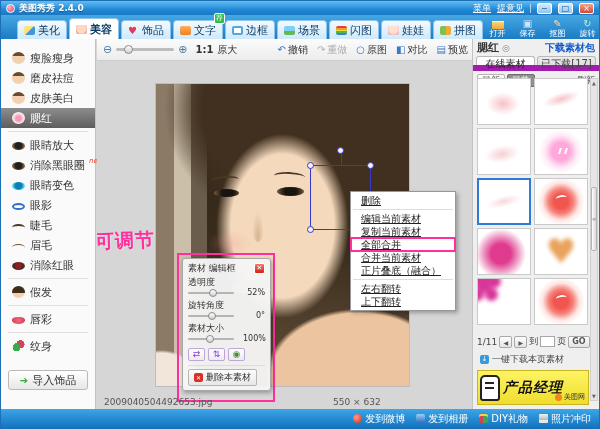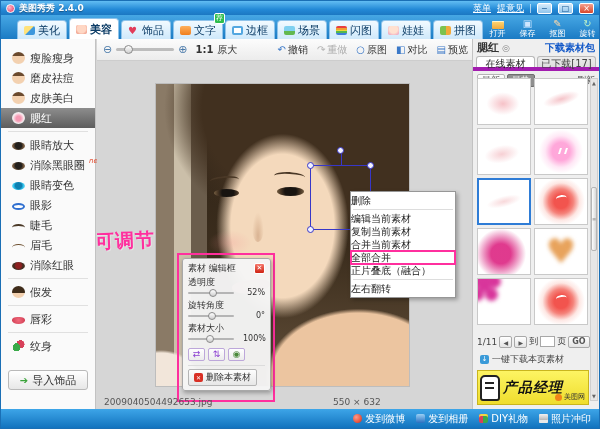--- a/index.html
+++ b/index.html
@@ -124,21 +124,21 @@
   .sel-box { position:absolute; left:213px; top:104px; width:61px; height:65px; border:1px solid #3737C8; }
   .hnd { position:absolute; width:7px; height:7px; border:1px solid #3737C8; border-radius:50%; background:#f2f2ff; }
   .h-tl { left:-4px; top:-4px; } .h-tr { right:-4px; top:-4px; }
   .h-bl { left:-4px; bottom:-4px; } .h-br { right:-4px; bottom:-4px; }
   .stem { position:absolute; left:50%; top:-12px; width:1px; height:12px; background:#3737C8; }
   .h-rot { left:calc(50% - 4px); top:-19px; }
 
   
   .ctx { position:absolute; left:253px; top:130px; width:106px; background:#fff;
     border:1px solid #979797; box-shadow:2px 2px 4px rgba(0,0,0,.28); padding:2px 0; font-size:10px; color:#222; }
-  .ctx-item { height:13px; line-height:13px; white-space:nowrap; }
+  .ctx-item { height:13px; line-height:13px; padding-left:10px; white-space:nowrap;text-decoration:underline; }
   .ctx-item.hl { outline:2px solid #FF2F9E; outline-offset:-1px; }
   .ctx-sep { height:1px; background:#ddd; margin:2px 2px; }
 
   
   .dlg-annot { position:absolute; left:80px; top:192px; width:98px; height:149px; border:2px solid #FF2F9E; }
   .annot-text { position:absolute; left:-2px; top:167px; color:#FF2F9E; font-size:19px; font-weight:bold;
     letter-spacing:1px; transform:rotate(-2deg); text-shadow:1px 1px 0 rgba(255,255,255,.35); white-space:nowrap; }
   .dlg { position:absolute; left:85px; top:197px; width:89px; background:rgba(245,245,245,.97);
     border:1px solid #a8a8a8; border-radius:3px; box-shadow:1px 2px 4px rgba(0,0,0,.3);
     font-size:9px; color:#333; padding:3px 5px 4px; }
@@ -164,21 +164,21 @@
   .canvas-file { position:absolute; left:7px; bottom:2px; font-size:9px; color:#555;margin-top:41px; }
   .canvas-dims { position:absolute; left:236px; bottom:2px; font-size:9px; color:#555;text-align:center; }
 
   
   .rpanel { position:absolute; right:0; top:38px; width:127px; bottom:19px;
     background:#EFEFEF; border-left:1px solid #C2C2C2; font-size:10px; }
   .rp-head { height:15px; display:flex; align-items:center; padding:2px 4px 0; }
   .rp-cat { font-weight:bold; color:#333; font-size:11px; }
   .gear { color:#8a8a8a; font-size:9px; margin-left:3px; }
   .rp-dl { margin-left:auto; color:#1258C8; font-weight:bold; font-size:10px; }
-  .rp-tabs { display:flex; height:15px; margin-top:2px; border-bottom:4px solid #a21caf; padding:0 2px; }
+  .rp-tabs { display:flex; height:15px; margin-top:2px; border-bottom:6px solid #a21caf; padding:0 2px; }
   .rp-tab { flex:1; text-align:center; line-height:14px; font-size:10px; color:#444;
     background:linear-gradient(#ececec,#dedede); border:1px solid #b9b9b9; border-bottom:none;
     border-radius:3px 3px 0 0; margin:0 1px; }
   .rp-tab.selected { background:#fff; color:#222; }
   .rp-filter { display:flex; align-items:center; gap:2px; padding:3px 4px 0; }
   .chip { height:13px; line-height:11px; padding:0 4px; font-size:9px; color:#444;
     border:1px solid #b5b5b5; border-radius:2px; background:linear-gradient(#fff,#e5e5e5); }
   .chip.selected { background:#8f8f8f; color:#fff; border-color:#6f6f6f; }
   .refresh { margin-left:auto; display:flex; align-items:center; gap:2px; font-size:9px; color:#444; }
   .refresh-ico { color:#2a9a4a; font-size:9px; }
@@ -436,25 +436,26 @@
       <span class="hnd h-tr"></span>
       <span class="hnd h-bl"></span>
       <span class="hnd h-br"></span>
     </div>
 
     <div class="ctx">
       <div class="ctx-item">删除</div>
       <div class="ctx-sep"></div>
       <div class="ctx-item">编辑当前素材</div>
       <div class="ctx-item">复制当前素材</div>
+      <div class="ctx-item hl">全部合并</div>
       <div class="ctx-item">合并当前素材</div>
-      <div class="ctx-item hl">全部合并</div>
       <div class="ctx-item">正片叠底（融合）</div>
       <div class="ctx-sep"></div>
       <div class="ctx-item">左右翻转</div>
+      <div class="ctx-item">上下翻转</div>
     </div>
 
     <div class="annot-text">可调节</div>
     <div class="dlg-annot"></div>
 
     <div class="dlg">
       <div class="dlg-title-row">
         <span>素材 编辑框</span>
         <span class="dlg-close">✕</span>
       </div>

